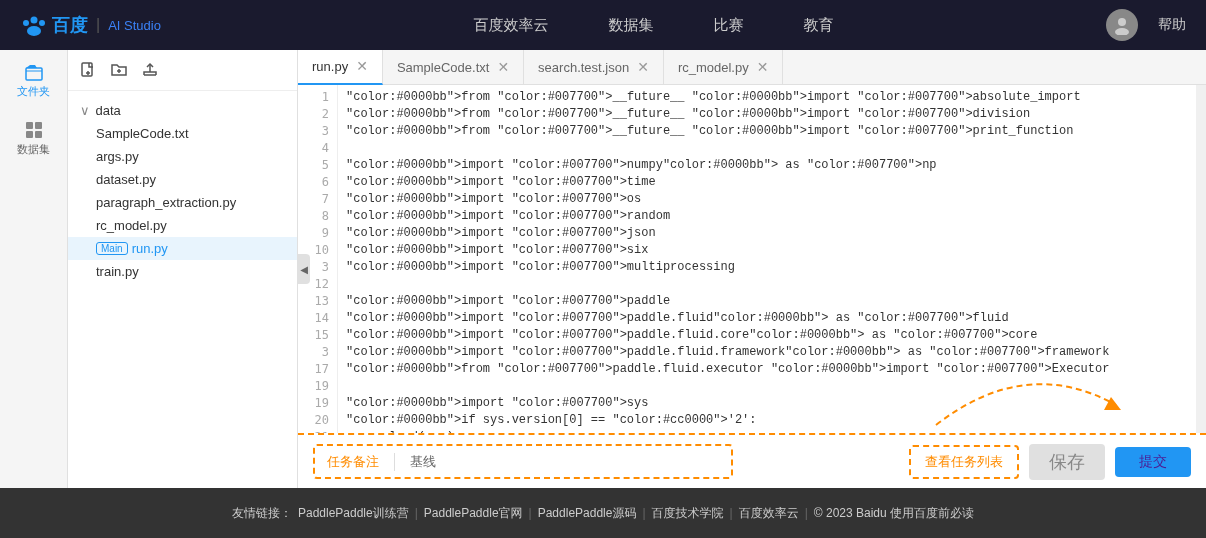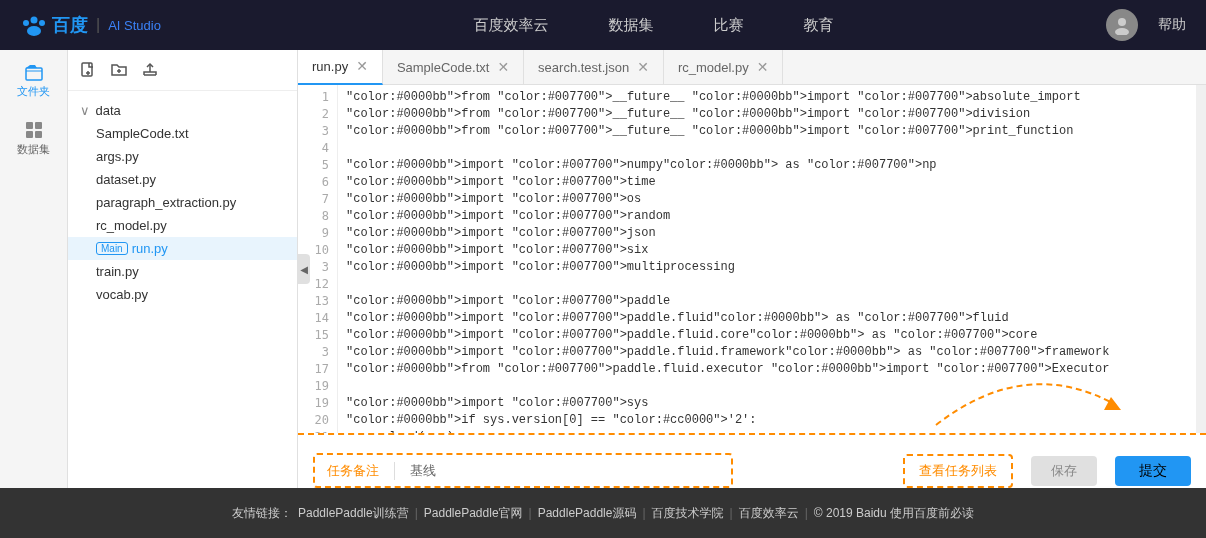--- a/index.html
+++ b/index.html
@@ -255,21 +255,21 @@
       color: #666;
       z-index: 10;
     }
 
     
     .bottom-bar {
       height: 55px;
       background: white;
       border-top: 2px dashed #ff8c00;
       display: flex;
-      align-items: flex-end;
+      align-items: center;
       padding: 0 15px;
       gap: 10px;
       position: relative;
     }
     .task-note-input {
       width: 420px;
       height: 35px;
       border: 2px dashed #ff8c00;
       border-radius: 4px;
       display: flex;
@@ -289,46 +289,46 @@
     }
     .task-input-text {
       color: #666;
       font-size: 13px;
     }
     .bottom-right {
       flex: 1;
       display: flex;
       align-items: center;
       justify-content: flex-end;
-      gap: 18px;
+      gap: 10px;
     }
     .btn-view-tasks {
       padding: 6px 14px;
       border: 2px dashed #ff8c00;
       border-radius: 4px;
       color: #ff8c00;
       background: white;
       font-size: 13px;
       cursor: pointer;
     }
     .btn-save {
       padding: 6px 20px;
       background: #e0e0e0;
       border: none;
       border-radius: 4px;
       color: #888;
-      font-size: 13px;
+      font-size: 18px;
       cursor: pointer;
     }
     .btn-submit {
       padding: 6px 24px;
       background: #2196F3;
       border: none;
       border-radius: 4px;
-      color: #000000;
+      color: #4c1d95;
       font-size: 14px;
       cursor: pointer;
     }
 
     
     .arrow-annotation {
       position: absolute;
       top: -90px;
       right: 80px;
       width: 200px;
@@ -455,23 +455,20 @@
       </div>
       <div class="file-item">
         <span>rc_model.py</span>
       </div>
       <div class="file-item active">
         <span class="file-badge">Main</span>
         <span class="file-name-blue">run.py</span>
       </div>
       <div class="file-item">
         <span>train.py</span>
-      </div>
-      <div class="file-item">
-        <span>vocab.py</span>
       </div>
     </div>
   </div>
 
   <div style="position:relative; width:0; overflow:visible; z-index:5;">
     <div class="collapse-handle">◀</div>
   </div>
 
   <div class="editor-area">
 
@@ -573,14 +570,14 @@
   <span class="footer-link">PaddlePaddle训练营</span>
   <span class="footer-sep">|</span>
   <span class="footer-link">PaddlePaddle官网</span>
   <span class="footer-sep">|</span>
   <span class="footer-link">PaddlePaddle源码</span>
   <span class="footer-sep">|</span>
   <span class="footer-link">百度技术学院</span>
   <span class="footer-sep">|</span>
   <span class="footer-link">百度效率云</span>
   <span class="footer-sep">|</span>
-  <span>© 2019 Baidu 使用百度前必读</span>
+  <span>© 2023 Baidu 使用百度前必读</span>
 </div>
 
 </body></html>

